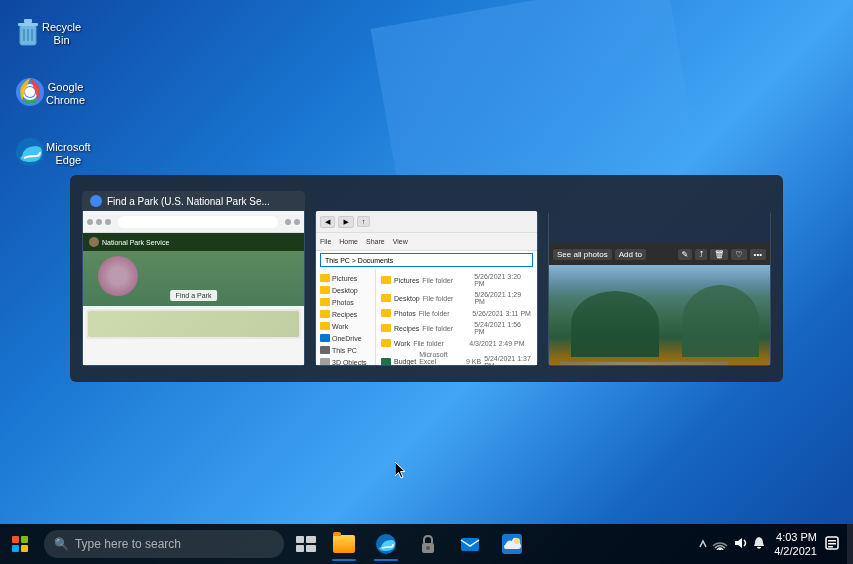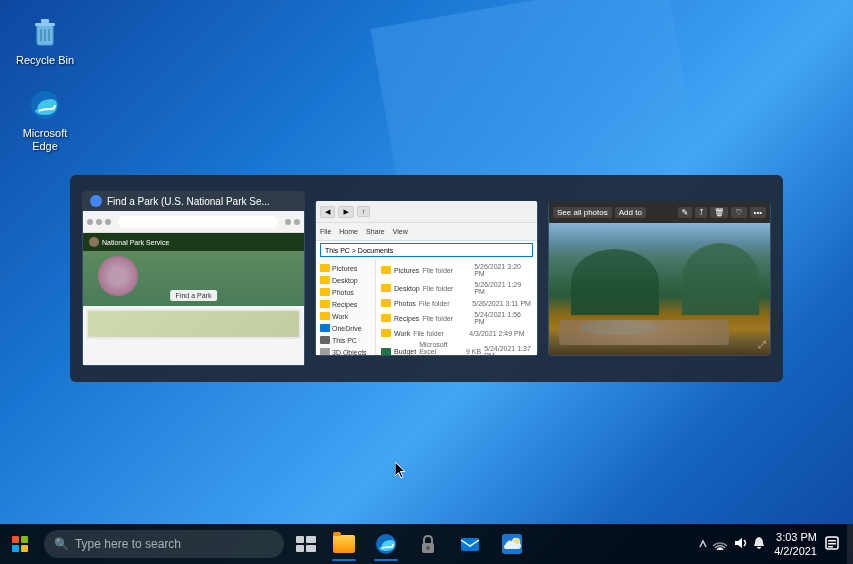--- a/index.html
+++ b/index.html
@@ -36,21 +36,21 @@
     .desktop-icons {
       position: absolute;
       top: 10px; left: 10px;
       display: flex;
       flex-direction: column;
       gap: 12px;
     }
 
     .desktop-icon {
       display: flex;
-      flex-direction: column;
+      flex-direction: row;
       align-items: center;
       width: 70px;
       cursor: pointer;
       padding: 4px;
       border-radius: 4px;
     }
 
     .icon-img {
       width: 36px;
       height: 36px;
@@ -75,21 +75,21 @@
     .task-switcher {
       position: absolute;
       top: 175px;
       left: 70px;
       right: 70px;
       background: rgba(30, 40, 55, 0.92);
       border-radius: 6px;
       padding: 16px 12px;
       display: flex;
       gap: 10px;
-      align-items: center;
+      align-items: flex-end;
     }
 
     .task-window {
       flex: 1;
       display: flex;
       flex-direction: column;
       cursor: pointer;
       border-radius: 4px;
       overflow: hidden;
       position: relative;
@@ -315,20 +315,21 @@
     .exp-type { width: 55px; color: #666; }
     .exp-size { width: 25px; color: #666; text-align: right; }
     .exp-date { width: 65px; color: #666; }
 
     
     .photos-preview {
       background: #1a1a1a;
       height: 100%;
       position: relative;
       overflow: hidden;
+      margin-top: 32px;
     }
 
     .photos-toolbar {
       background: #2d2d2d;
       height: 22px;
       display: flex; align-items: center;
       padding: 0 4px; gap: 3px;
     }
 
     .photo-btn {
@@ -524,20 +525,34 @@
           <rect x="4" y="6" width="20" height="3" rx="1" fill="#8cc8f0"></rect>
           <rect x="10" y="2" width="8" height="4" rx="1" fill="#8cc8f0"></rect>
           <line x1="10" y1="12" x2="10" y2="24" stroke="#4a88b0" stroke-width="1.5"></line>
           <line x1="14" y1="12" x2="14" y2="24" stroke="#4a88b0" stroke-width="1.5"></line>
           <line x1="18" y1="12" x2="18" y2="24" stroke="#4a88b0" stroke-width="1.5"></line>
         </svg>
       </div>
       <span class="icon-label">Recycle Bin</span>
     </div>
 
+    <div class="desktop-icon">
+      <div class="icon-img">
+        <svg width="32" height="32" viewBox="0 0 32 32">
+          <circle cx="16" cy="16" r="14" fill="#4285f4"></circle>
+          <circle cx="16" cy="16" r="8" fill="white"></circle>
+          <circle cx="16" cy="16" r="6" fill="#4285f4"></circle>
+          <path d="M16 2 Q30 10 24 24" fill="#ea4335" opacity="0.9"></path>
+          <path d="M16 2 Q2 10 8 24" fill="#fbbc04" opacity="0.9"></path>
+          <path d="M8 24 Q16 32 24 24" fill="#34a853" opacity="0.9"></path>
+          <circle cx="16" cy="16" r="5" fill="white"></circle>
+        </svg>
+      </div>
+      <span class="icon-label">Google<br>Chrome</span>
+    </div>
 
     <div class="desktop-icon">
       <div class="icon-img">
         <svg width="32" height="32" viewBox="0 0 32 32">
           <circle cx="16" cy="16" r="14" fill="#0f6cbd"></circle>
           <path d="M8 20 Q10 10 22 10 Q28 10 28 16 Q28 26 16 26 Q8 26 6 22" fill="#50d9ff" opacity="0.8"></path>
           <path d="M10 22 Q14 20 22 20 Q26 20 26 16" fill="none" stroke="white" stroke-width="2"></path>
         </svg>
       </div>
       <span class="icon-label">Microsoft<br>Edge</span>
@@ -804,21 +819,21 @@
       </div>
 
       <div class="tray-icon">
         <svg width="14" height="14" viewBox="0 0 14 14">
           <path d="M7 1 Q11 2 11 7 L12 10 L2 10 L3 7 Q3 2 7 1Z" fill="white" opacity="0.9"></path>
           <path d="M5.5 11 Q7 13 8.5 11" fill="none" stroke="white" stroke-width="1.5"></path>
         </svg>
       </div>
 
       <div class="taskbar-clock">
-        <div>3:03 PM</div>
+        <div>4:03 PM</div>
         <div>4/2/2021</div>
       </div>
 
       <div class="tray-icon">
         <svg width="14" height="14" viewBox="0 0 14 14">
           <rect x="1" y="1" width="12" height="12" rx="2" fill="none" stroke="white" stroke-width="1.5"></rect>
           <rect x="3" y="4" width="8" height="1.5" rx="0.5" fill="white"></rect>
           <rect x="3" y="7" width="8" height="1.5" rx="0.5" fill="white"></rect>
           <rect x="3" y="10" width="5" height="1.5" rx="0.5" fill="white"></rect>
         </svg>

